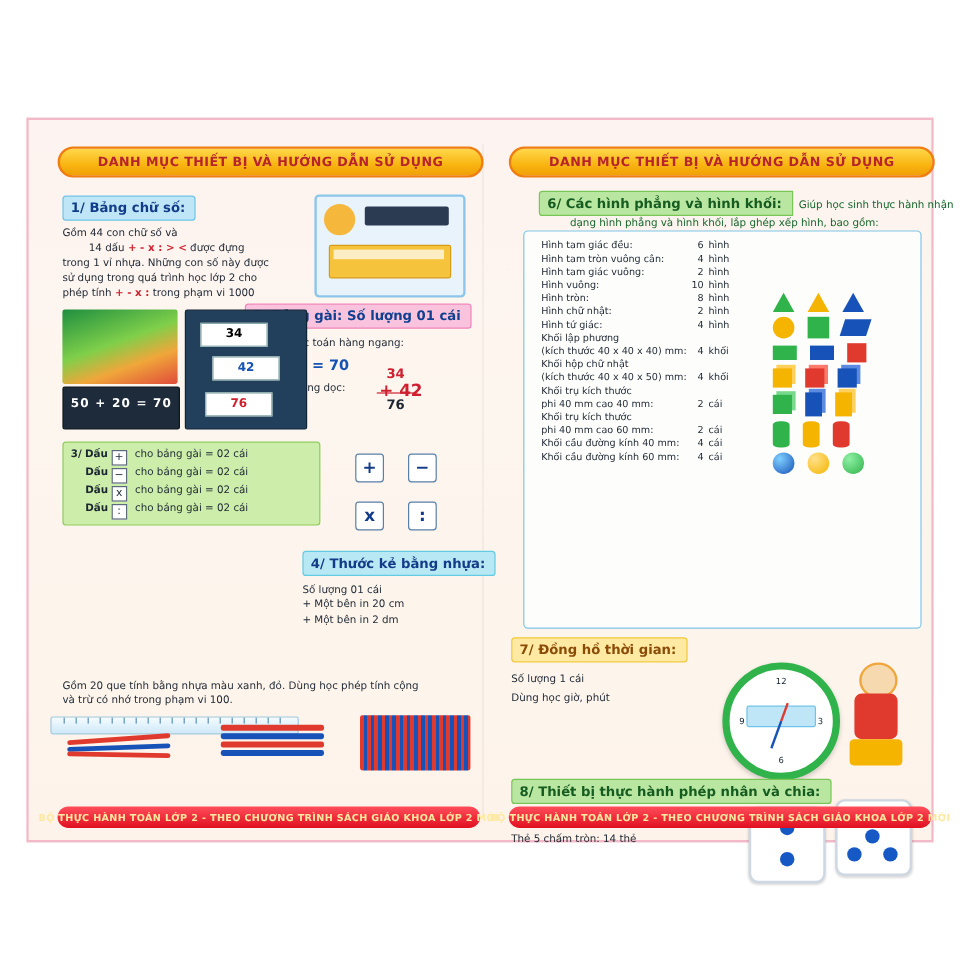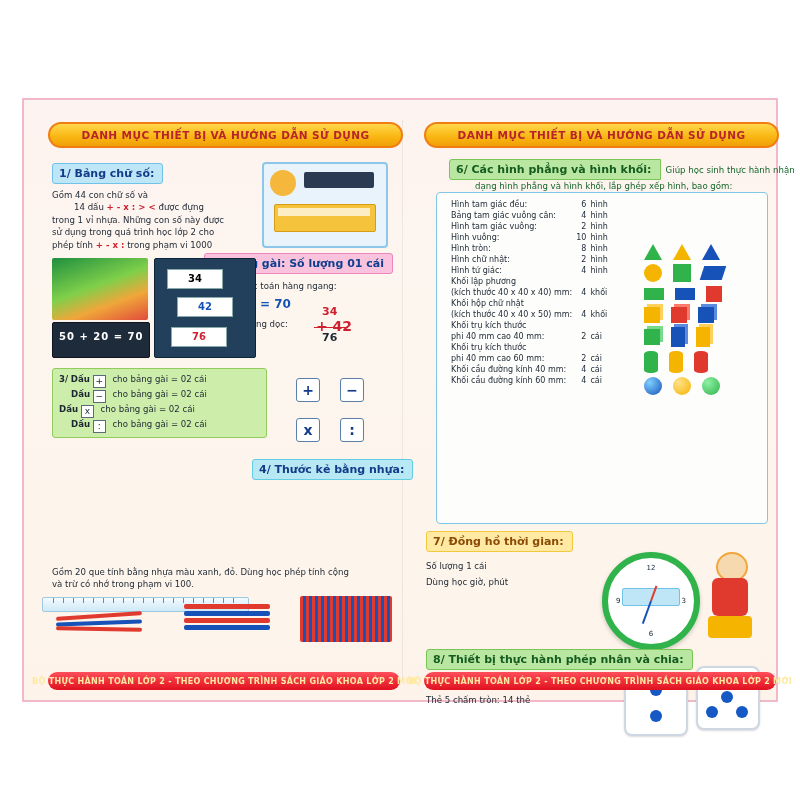--- a/index.html
+++ b/index.html
@@ -116,41 +116,46 @@
               <b>3/</b>
               <b>Dấu</b>
               <span class="chk">+</span>
               <span>cho bảng gài = 02 cái</span>
             </div>
             <div style="margin-left:12px;">
               <b>Dấu</b>
               <span class="chk">−</span>
               <span>cho bảng gài = 02 cái</span>
             </div>
-            <div style="margin-left:0;">
+            <div style="margin-left:12px;">
               <b>Dấu</b>
               <span class="chk">x</span>
               <span>cho bảng gài = 02 cái</span>
             </div>
             <div style="margin-left:12px;">
               <b>Dấu</b>
               <span class="chk">:</span>
               <span>cho bảng gài = 02 cái</span>
             </div>
           </div>
         </div>
       </div>
 
       <div style="position:absolute;left:272px;top:278px;" class="opbox">+</div>
       <div style="position:absolute;left:316px;top:278px;" class="opbox">−</div>
       <div style="position:absolute;left:272px;top:318px;" class="opbox">x</div>
       <div style="position:absolute;left:316px;top:318px;" class="opbox">:</div>
 
       <div class="sec" style="left:228px;top:358px;width:132px;">
         <div class="sec-head h-cyan">4/ Thước kẻ bằng nhựa:</div>
+        <div class="body-txt" style="margin-top:6px;">
+          <div>Số lượng 01 cái</div>
+          <div>+ Một bên in 20 cm</div>
+          <div>+ Một bên in 2 dm</div>
+        </div>
       </div>
 
       <div class="ruler">
         <i style="left:10px"></i>
           <i style="left:20px"></i>
           <i style="left:30px"></i>
           <i style="left:40px"></i>
         <i style="left:50px"></i>
           <i style="left:60px"></i>
           <i style="left:70px"></i>
@@ -210,21 +215,21 @@
 
       <div style="position:absolute;left:412px;top:92px;width:330px;height:330px;border:1px solid #7fc6e8;border-radius:4px;background:#fdfdfb;">
         <table class="shapes" style="position:absolute;left:12px;top:6px;">
           <tbody>
             <tr>
                 <td>Hình tam giác đều:</td>
                 <td class="num">6</td>
                 <td class="unit">hình</td>
               </tr>
             <tr>
-                <td>Bảng tam giác vuông cân:</td>
+                <td>Hình tam tròn vuông cân:</td>
                 <td class="num">4</td>
                 <td class="unit">hình</td>
               </tr>
             <tr>
                 <td>Hình tam giác vuông:</td>
                 <td class="num">2</td>
                 <td class="unit">hình</td>
               </tr>
             <tr>
                 <td>Hình vuông:</td>

